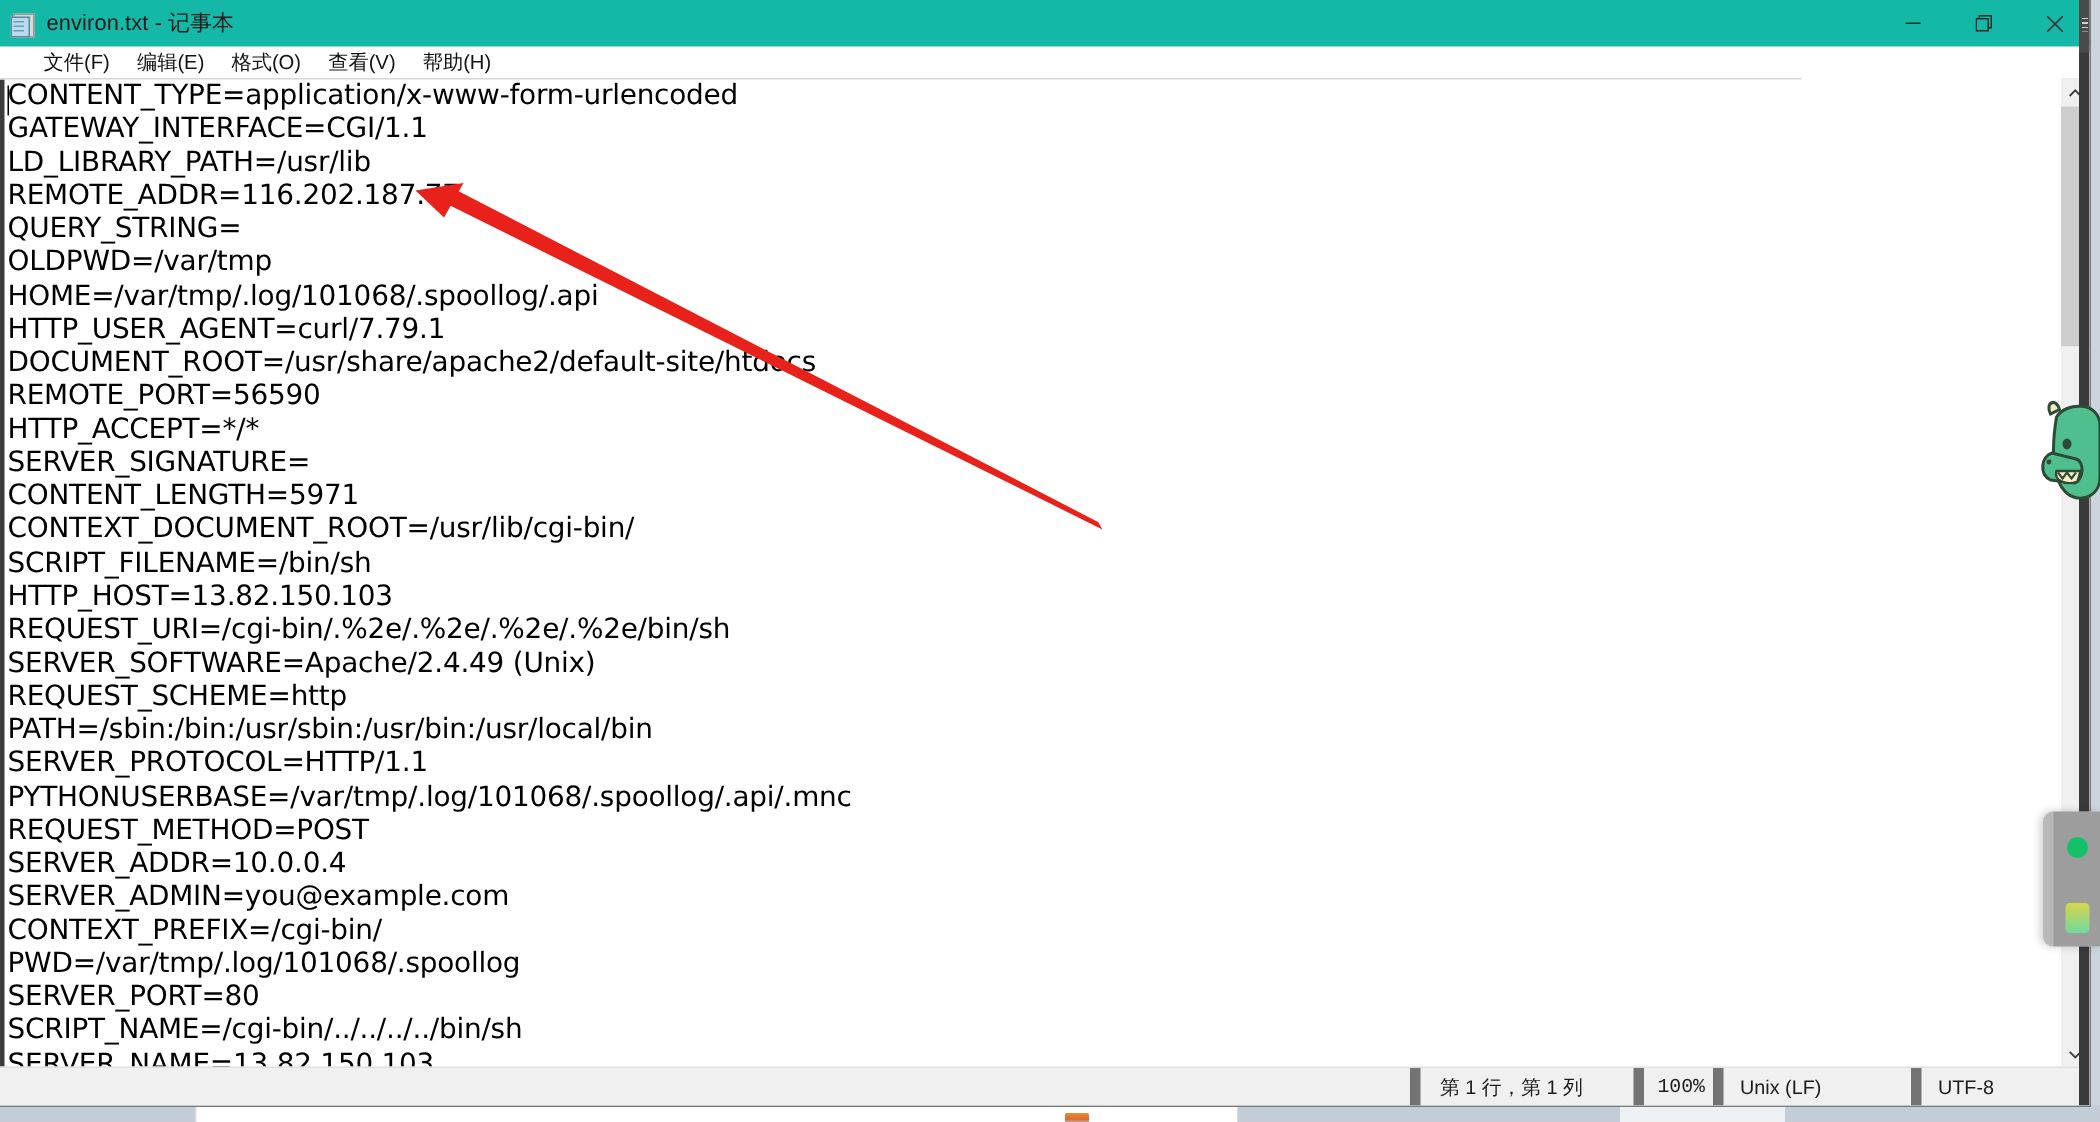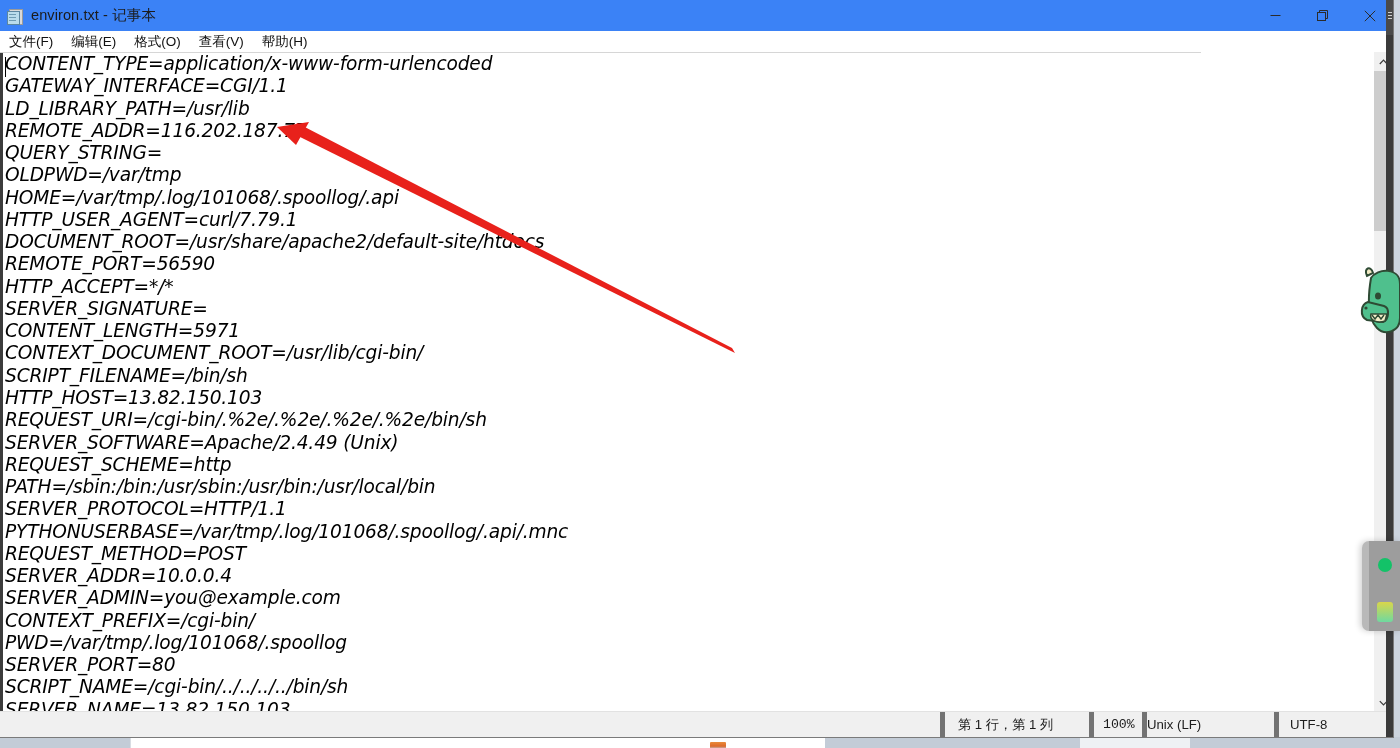--- a/index.html
+++ b/index.html
@@ -49,21 +49,21 @@
     width: 1393px; height: 737px;
     background: #ffffff;
     box-shadow: 0 0 0 1px #7a7a7a;
     overflow: hidden;
   }
 
   
   #title-bar {
     position: relative;
     height: 31px;
-    background: #3b82f6;
+    background: #14b8a6;
     border-bottom: 1px solid #ffffff;
     display: flex;
     align-items: center;
   }
   #app-icon {
     width: 16px; height: 16px;
     margin-left: 7px; margin-right: 8px;
     position: relative; flex: 0 0 auto;
   }
   #app-icon .pad-back {
@@ -90,39 +90,38 @@
     display: flex; align-items: center; justify-content: center;
     cursor: default;
   }
   .win-btn svg { display: block; }
 
   
   #menu-bar {
     height: 21px;
     background: #ffffff;
     display: flex; align-items: flex-end;
-    padding-left: 0;
+    padding-left: 20px;
     font-size: 13.5px; color: #111111;
   }
   .menu-item {
     padding: 1px 9px 2px 9px;
     white-space: nowrap;
     cursor: default;
   }
 
   
   #editor-area {
     position: absolute;
     left: 0; top: 52px;
     width: 1201px;
     height: 660px;
     background: #ffffff;
     border-top: 1px solid #d6d6d6;
     overflow: hidden;
-    font-style: italic;
   }
   #editor-left-border {
     position: absolute; left: 0; top: 0; width: 3px; height: 660px;
     background: #3c3c3c;
   }
   #caret {
     position: absolute;
     left: 5px; top: 4px;
     width: 1px; height: 20px;
     background: #000000;
@@ -177,29 +176,29 @@
     width: 1393px; height: 25px;
     background: #f0f0f0;
     border-top: 1px solid #e2e2e2;
     display: flex; align-items: center;
     font-size: 13.2px; color: #1c1c1c;
   }
   #status-spacer { flex: 1 1 auto; height: 100%; }
   .status-cell {
     height: 100%;
     display: flex; align-items: center;
-    border-left: 5px solid #737373;
+    border-left: 7px solid #737373;
     padding-left: 13px;
     white-space: nowrap;
     box-sizing: border-box;
     text-align: center;
   }
   #status-line-col { width: 149px; }
   #status-zoom     { width: 53px; padding-left: 9px; font-family: Liberation Mono, monospace; }
-  #status-eol      { width: 132px; padding-left: 0; }
+  #status-eol      { width: 132px; padding-left: 11px; }
   #status-encoding { width: 119px; padding-left: 11px; }
 
   
   #annotation-layer {
     position: absolute; left: 0; top: 0;
     width: 1400px; height: 748px;
     pointer-events: none;
   }
 
   

